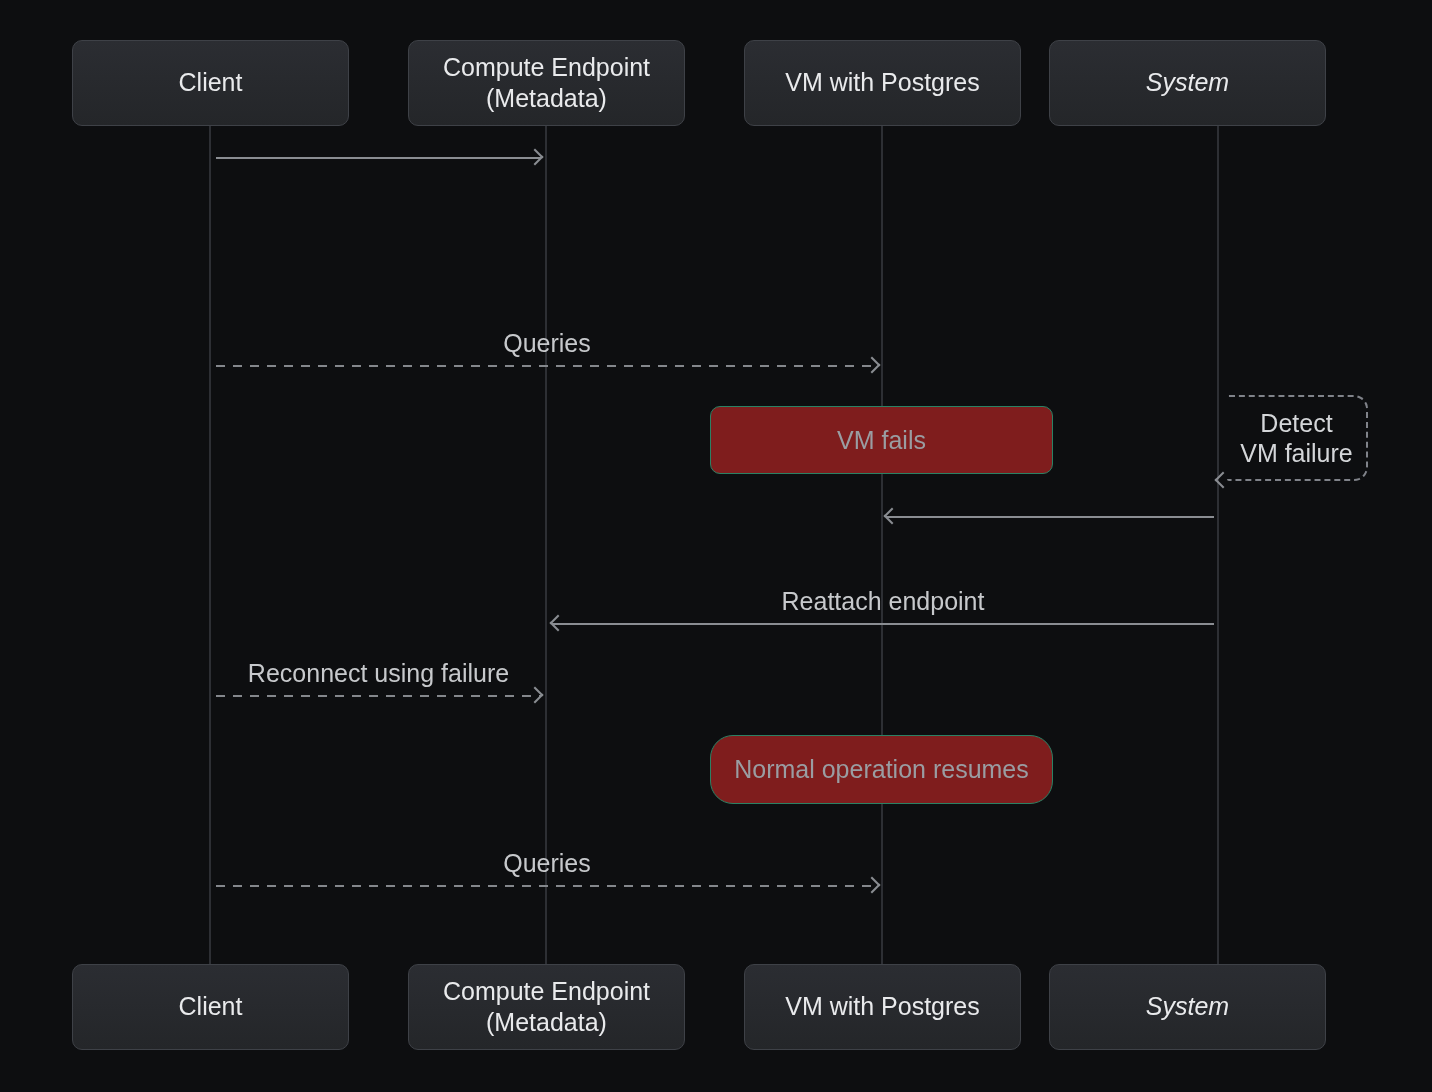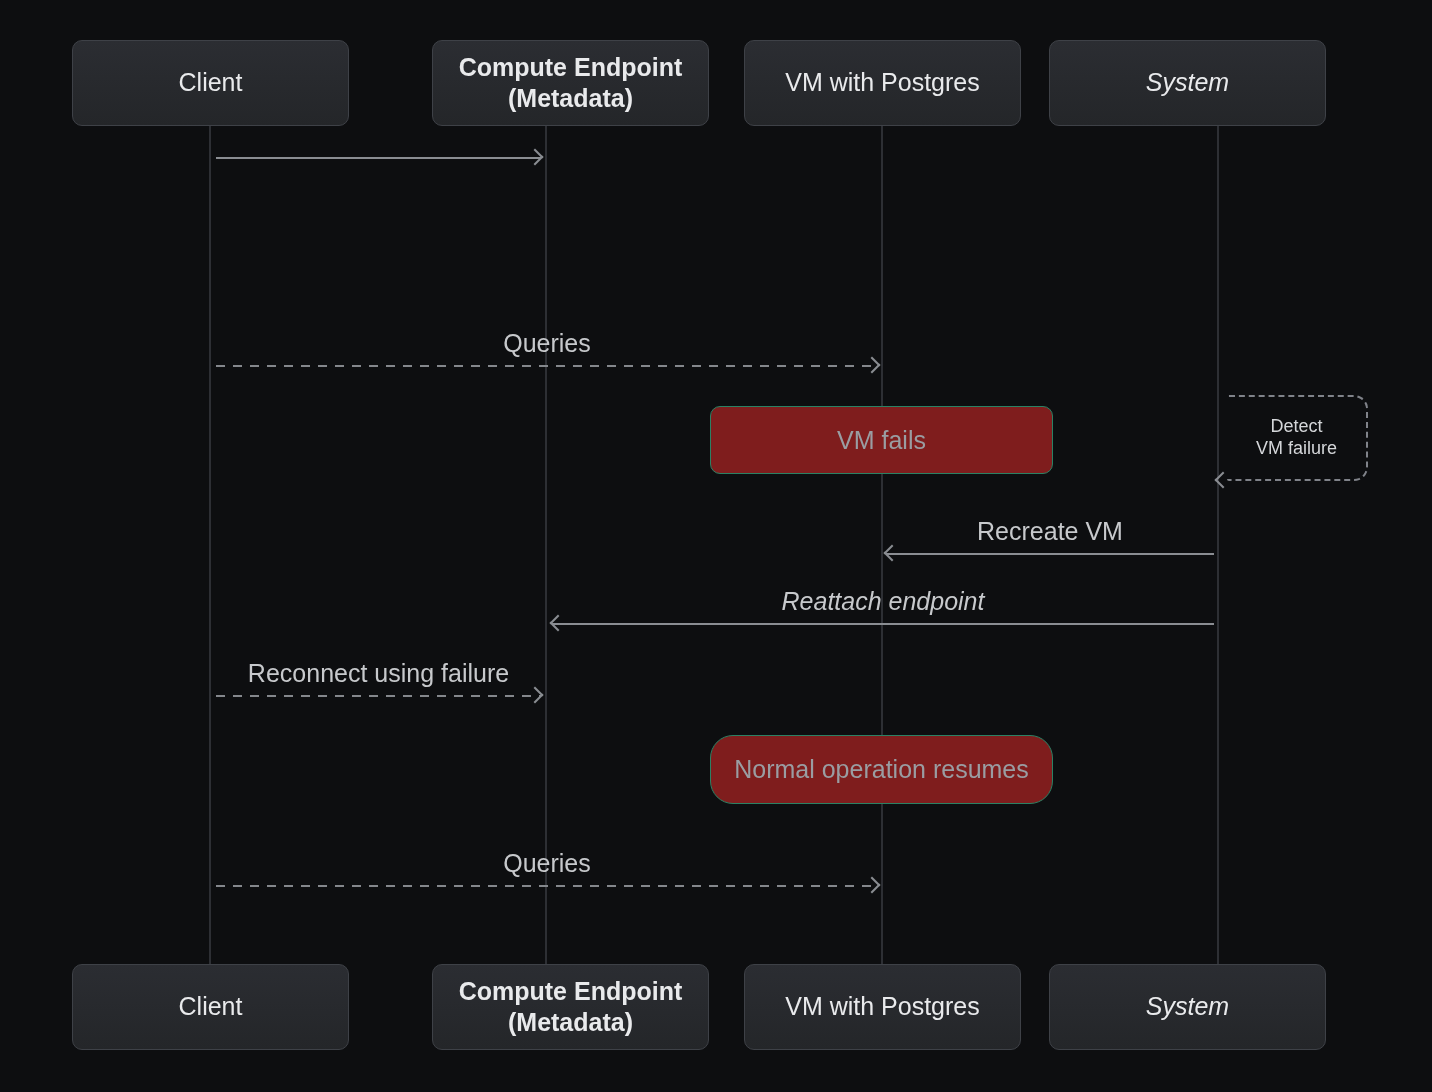--- a/index.html
+++ b/index.html
@@ -28,21 +28,21 @@
     display: flex;
     align-items: center;
     justify-content: center;
     text-align: center;
     white-space: pre-line;
     z-index: 3;
   }
   .row-top .actor    { top: 40px; }
   .row-bottom .actor { top: 964px; }
   .col-1 { left: 72px; }
-  .col-2 { left: 432px; font-weight: bold; }
+  .col-2 { left: 408px; }
   .col-3 { left: 744px; text-align: center; }
   .col-4 { left: 1049px; font-style: italic; }
 
   
   .lifeline {
     position: absolute;
     top: 125px;
     width: 2px;
     height: 840px;
     background: #2d2f34;
@@ -85,21 +85,21 @@
     left: 0;
     border-top: 2px solid #8a8d92;
     border-left: 2px solid #8a8d92;
     transform: rotate(-45deg);
   }
 
   .m1 { left: 216px; top: 157px; width: 325px; }
   .m2 { left: 552px; top: 228px; width: 325px; }
   .m3 { left: 216px; top: 328px; width: 662px; }
   .m4 { left: 886px; top: 516px; width: 328px; }
-  .m5 { left: 552px; top: 586px; width: 662px; font-style: italic; }
+  .m5 { left: 552px; top: 586px; width: 662px; }
   .m6 { left: 216px; top: 658px; width: 325px; }
   .m7 { left: 216px; top: 848px; width: 662px; }
 
   
   .note {
     position: absolute;
     left: 710px;
     width: 343px;
     background: #7f1d1d;
     border: 1.5px solid #2b8164;
@@ -119,21 +119,21 @@
   .self-msg {
     position: absolute;
     left: 1227px;
     top: 395px;
     width: 141px;
     height: 86px;
     border: 2px dashed #80838a;
     border-left: none;
     border-radius: 2px 14px 14px 2px;
     color: #d4d6d9;
-    font-size: 18px;
+    font-size: 25px;
     line-height: 1.2;
     display: flex;
     align-items: center;
     justify-content: center;
     text-align: center;
     white-space: pre-line;
     z-index: 2;
   }
   .self-msg .head.left { left: -10px; top: auto; bottom: -7px; }
 </style>
@@ -171,21 +171,20 @@
 
   <div class="note note-1">VM fails</div>
 
   <div class="self-msg">
     <span>Detect
 VM failure</span>
     <span class="head left"></span>
   </div>
 
   <div class="message m4">
-    <span class="msg-label">Recreate VM</span>
     <div class="msg-line solid">
       <span class="head left"></span>
     </div>
   </div>
 
   <div class="message m5">
     <span class="msg-label">Reattach endpoint</span>
     <div class="msg-line solid">
       <span class="head left"></span>
     </div>

